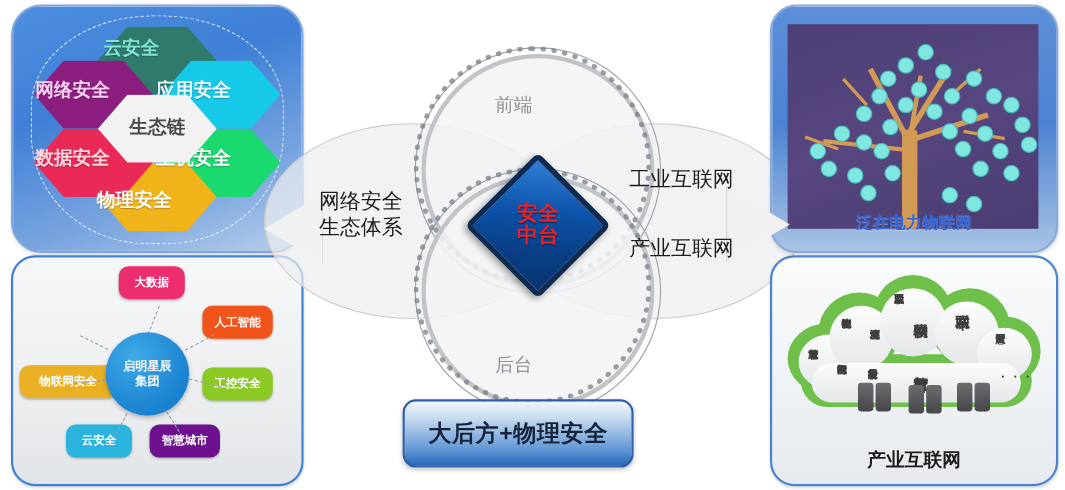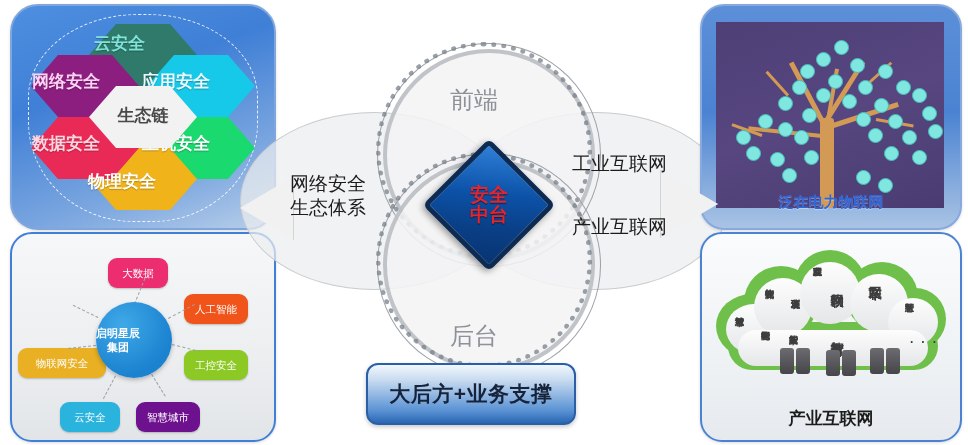--- a/index.html
+++ b/index.html
@@ -41,26 +41,26 @@
     z-index:6;
   }
   #hex-core span{position:absolute;left:0;right:0;top:18px;text-align:center;
     color:#4a4a4a;font-size:17px;font-weight:700;}
 
   #left-bot-panel{left:10px;top:232px;width:262px;height:206px;
     border-radius:22px;border:2px solid #3f7fd6;
     background:linear-gradient(180deg,#f6f7f8 0%,#eceef0 60%,#e2e5e8 100%);
     overflow:hidden;}
   .node-card{position:absolute;border-radius:9px;color:#fff;font-size:10.5px;
-    font-weight:400;display:flex;align-items:center;justify-content:center;
-    box-shadow:0 1px 2px rgba(0,0,0,.22);text-align:center;line-height:1.15;margin-top:16px;}
+    font-weight:700;display:flex;align-items:center;justify-content:center;
+    box-shadow:0 1px 2px rgba(0,0,0,.22);text-align:center;line-height:1.15;}
   #ecosystem-hub{position:absolute;left:84px;top:68px;width:76px;height:76px;
     border-radius:50%;background:radial-gradient(circle at 35% 30%,#3fa9e8,#1a82cf 70%);
     color:#fff;font-size:11px;font-weight:700;display:flex;align-items:center;
-    justify-content:flex-start;text-align:center;line-height:1.3;
+    justify-content:center;text-align:center;line-height:1.3;
     box-shadow:0 2px 4px rgba(0,0,0,.25);z-index:4;}
   .spoke{position:absolute;height:0;border-top:1px dashed #9aa1a8;transform-origin:0 0;z-index:1;}
 
   
   #center-area{position:absolute;left:274px;top:0;width:418px;height:445px;}
   .pill-btn{position:absolute;left:92px;width:206px;height:58px;border-radius:12px;
     border:2px solid #2a5fa8;display:flex;align-items:center;justify-content:center;
     color:#16233a;font-size:21px;font-weight:700;letter-spacing:.5px;
     box-shadow:0 2px 4px rgba(0,0,0,.22);z-index:9;}
   #btn-top{top:6px;background:linear-gradient(180deg,#1f5bab 0%,#4a86cf 42%,#bcd4ec 80%,#eef4fb 100%);}
@@ -68,21 +68,21 @@
 
   .petal{position:absolute;border-radius:50%;background:rgba(236,237,239,.72);
     border:1px solid #c9cbcd;}
   .ring-circle{position:absolute;border-radius:50%;
     background:rgba(243,243,244,.86);
     border:5px solid transparent;
     background-clip:padding-box;
     box-shadow:0 0 0 4px rgba(150,155,162,.55) inset, 0 0 0 1px #9aa0a7;}
   .ring-deco{position:absolute;border-radius:50%;
     border:5px dotted rgba(120,128,138,.75);}
-  .venn-label{position:absolute;color:#8d9198;font-size:24px;font-weight:400;z-index:5;}
+  .venn-label{position:absolute;color:#8d9198;font-size:17px;font-weight:400;z-index:5;}
   .side-label{position:absolute;color:#1c1c1c;font-size:19px;font-weight:400;
     white-space:nowrap;z-index:7;line-height:1.25;}
 
   #diamond{position:absolute;left:168px;top:158px;width:84px;height:84px;
     transform:rotate(45deg);border-radius:6px;
     background:linear-gradient(140deg,#2f7fd8 0%,#0c52a8 40%,#0a3f86 70%,#083472 100%);
     border:5px solid #0c2a52;
     box-shadow:0 3px 7px rgba(0,0,0,.4);z-index:10;}
   #diamond .dtext{position:absolute;inset:0;transform:rotate(-45deg);
     display:flex;flex-direction:column;align-items:center;justify-content:center;
@@ -204,21 +204,21 @@
     <div class="side-label" style="left:298px;top:152px;">工业互联网</div>
     <div class="side-label" style="left:298px;top:215px;">产业互联网</div>
 
     <div id="diamond">
       <div class="dtext">
         <span>安全</span>
         <span>中台</span>
       </div>
     </div>
 
-    <div class="pill-btn" id="btn-bottom">大后方+业务支撑</div>
+    <div class="pill-btn" id="btn-bottom">大后方+物理安全</div>
   </div>
 
   <div class="connector" style="left:240px;top:176px;width:52px;height:62px;
        clip-path:polygon(100% 0,100% 100%,0 50%);"></div>
   <div class="connector" style="left:660px;top:170px;width:56px;height:66px;
        clip-path:polygon(0 0,0 100%,100% 50%);"></div>
 
   <div id="right-top-panel" class="panel-frame">
     <div id="tree-canvas">
 

